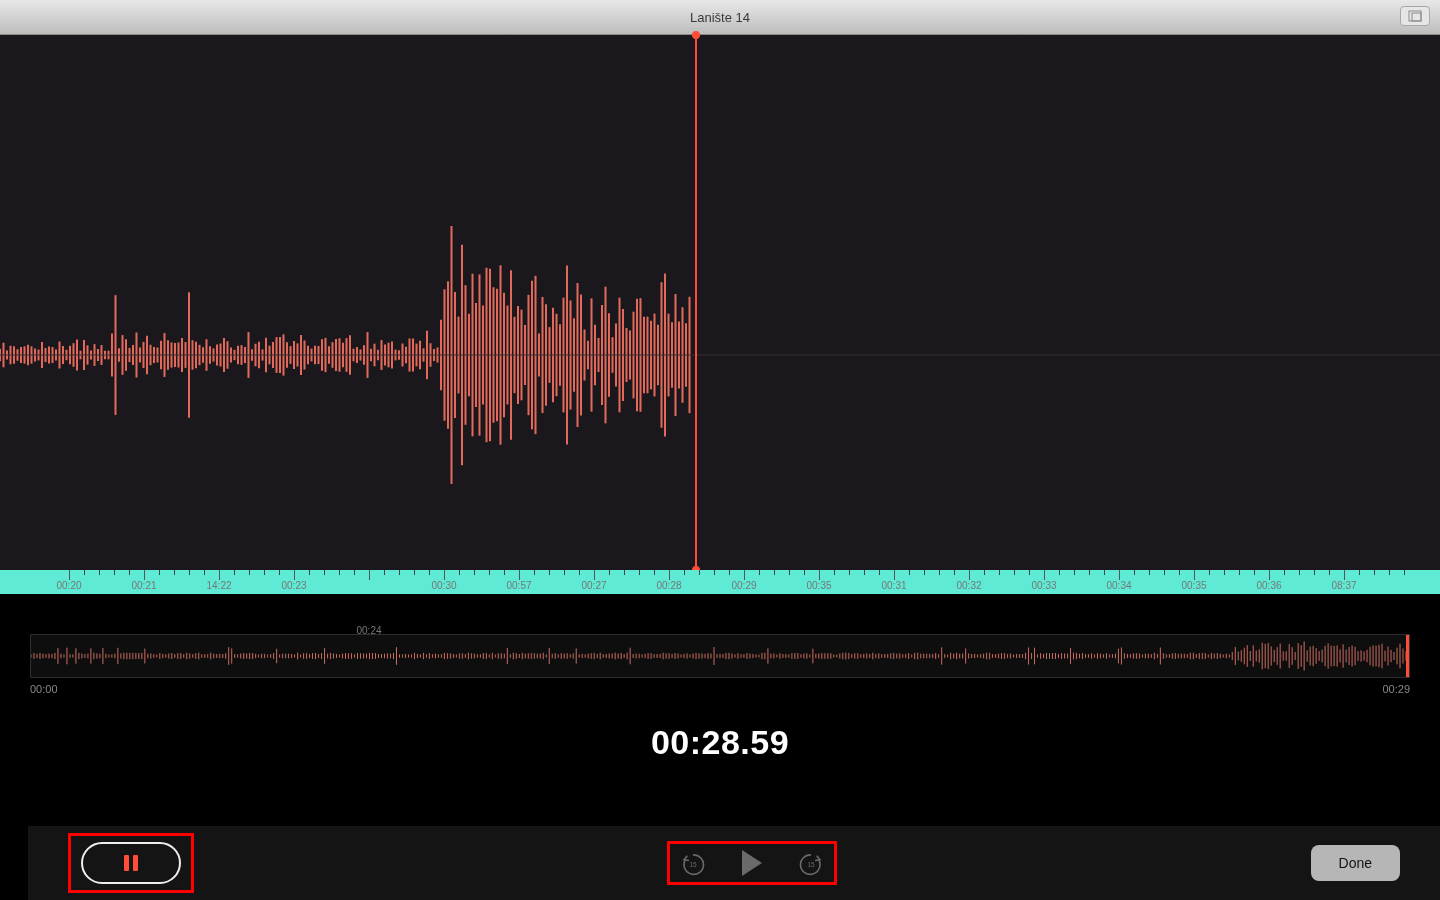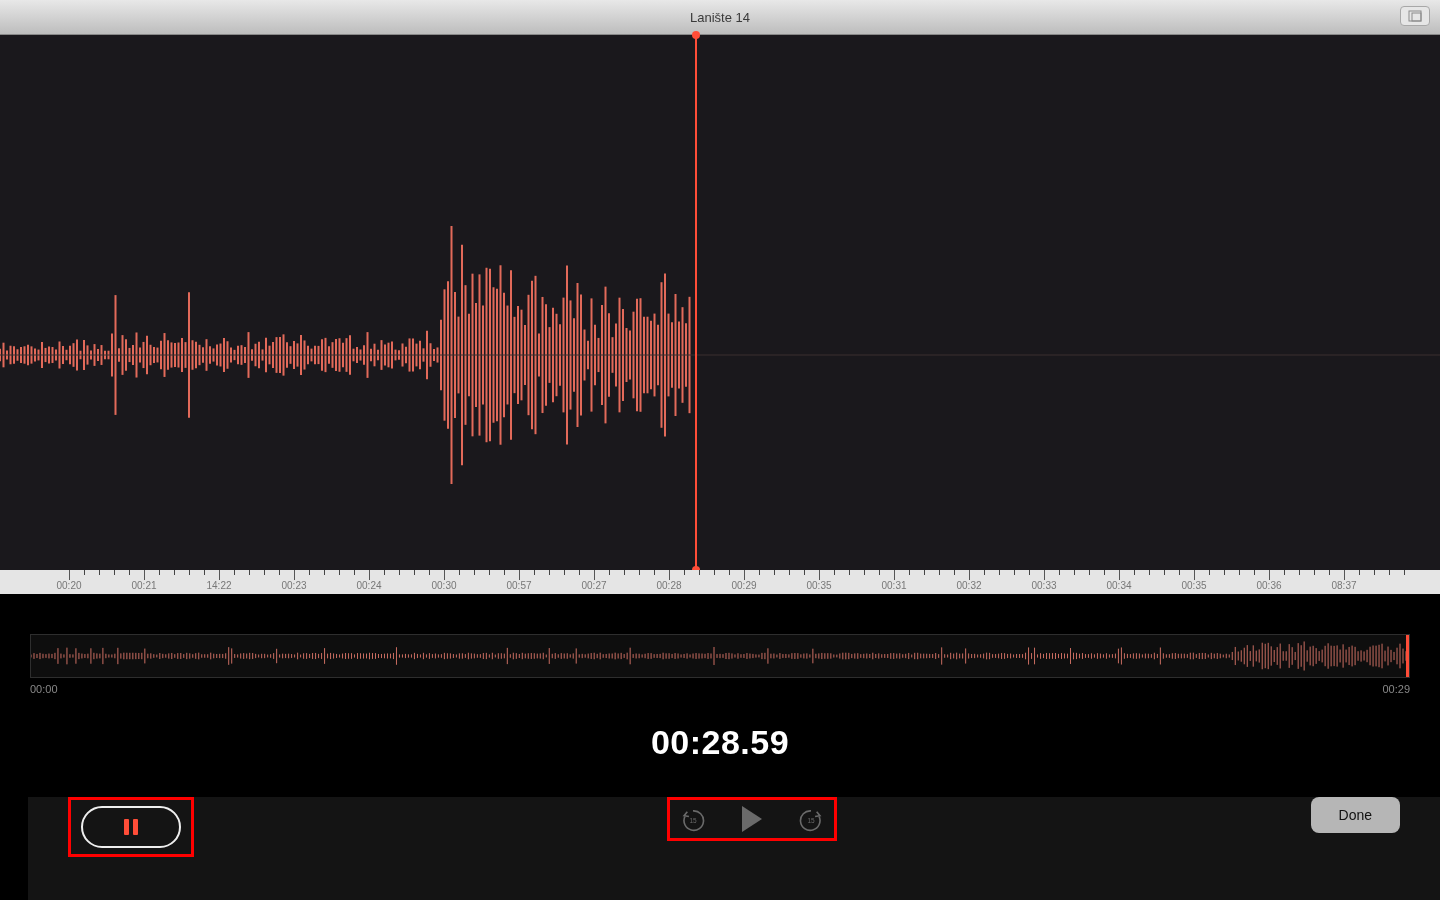--- a/index.html
+++ b/index.html
@@ -17,21 +17,21 @@
     width:30px; height:20px; border:1px solid #a8a8a8; border-radius:4px;
     background:#e6e6e6; display:flex; align-items:center; justify-content:center;
   }
   .waveform-area {
     position:relative;
     height:535px;
     background:#1a181c;
     margin:0;
   }
   .ruler {
-    height:24px; background:#e5e5e5;
+    height:24px; background:#5eead4;
     position:relative;
   }
   .ruler .tick { position:absolute; top:0; }
   .ruler .major { height:10px; width:1px; background:#555; }
   .ruler .minor { height:5px; width:1px; background:#444; }
   .ruler .lbl { position:absolute; top:10px; font-size:10px; color:#777; transform:translateX(-50%); }
   .playhead {
     position:absolute; top:0; bottom:0; width:2px; background:#ff4d38;
     left:695px;
   }
@@ -49,22 +49,22 @@
   }
   .overview .ov-playhead {
     position:absolute; right:0; top:0; bottom:0; width:3px; background:#ff4d38;
   }
   .overview-labels { display:flex; justify-content:space-between; font-size:11px; color:#888; margin-top:5px; }
   .timecode {
     text-align:center; color:#fff; font-size:34px; font-weight:600; letter-spacing:0.5px;
     margin-top:28px;
   }
   .bottombar {
-    position:absolute; left:0; right:0; bottom:0; height:103px; background:#141414;
-    display:flex; align-items:flex-start; justify-content:space-between;
+    position:absolute; left:0; right:0; bottom:0; height:74px; background:#141414;
+    display:flex; align-items:center; justify-content:space-between;
     padding:0 40px;
     margin-left:28px;
   }
   .highlight-box { border:3px solid #ff0000; padding:6px 10px; display:flex; align-items:center; gap:10px; }
   .pause-btn {
     width:100px; height:42px; border:2px solid #eee; border-radius:21px;
     display:flex; align-items:center; justify-content:center; background:transparent;
   }
   .pause-glyph { display:flex; gap:4px; }
   .pause-glyph span { width:5px; height:16px; background:#ff4d38; border-radius:1px; }
@@ -315,21 +315,21 @@
     <div class="tick minor" style="left: 249px;"></div>
     <div class="tick minor" style="left: 264px;"></div>
     <div class="tick minor" style="left: 279px;"></div>
     <div class="tick major" style="left: 294px;"></div>
     <div class="lbl" style="left: 294px;">00:23</div>
     <div class="tick minor" style="left: 309px;"></div>
     <div class="tick minor" style="left: 324px;"></div>
     <div class="tick minor" style="left: 339px;"></div>
     <div class="tick minor" style="left: 354px;"></div>
     <div class="tick major" style="left: 369px;"></div>
-    <div class="lbl" style="left: 369px;">00:24</div>
+    <div class="lbl" style="left: 369px; margin-top: 45px;">00:24</div>
     <div class="tick minor" style="left: 384px;"></div>
     <div class="tick minor" style="left: 399px;"></div>
     <div class="tick minor" style="left: 414px;"></div>
     <div class="tick minor" style="left: 429px;"></div>
     <div class="tick major" style="left: 444px;"></div>
     <div class="lbl" style="left: 444px;">00:30</div>
     <div class="tick minor" style="left: 459px;"></div>
     <div class="tick minor" style="left: 474px;"></div>
     <div class="tick minor" style="left: 489px;"></div>
     <div class="tick minor" style="left: 504px;"></div>

